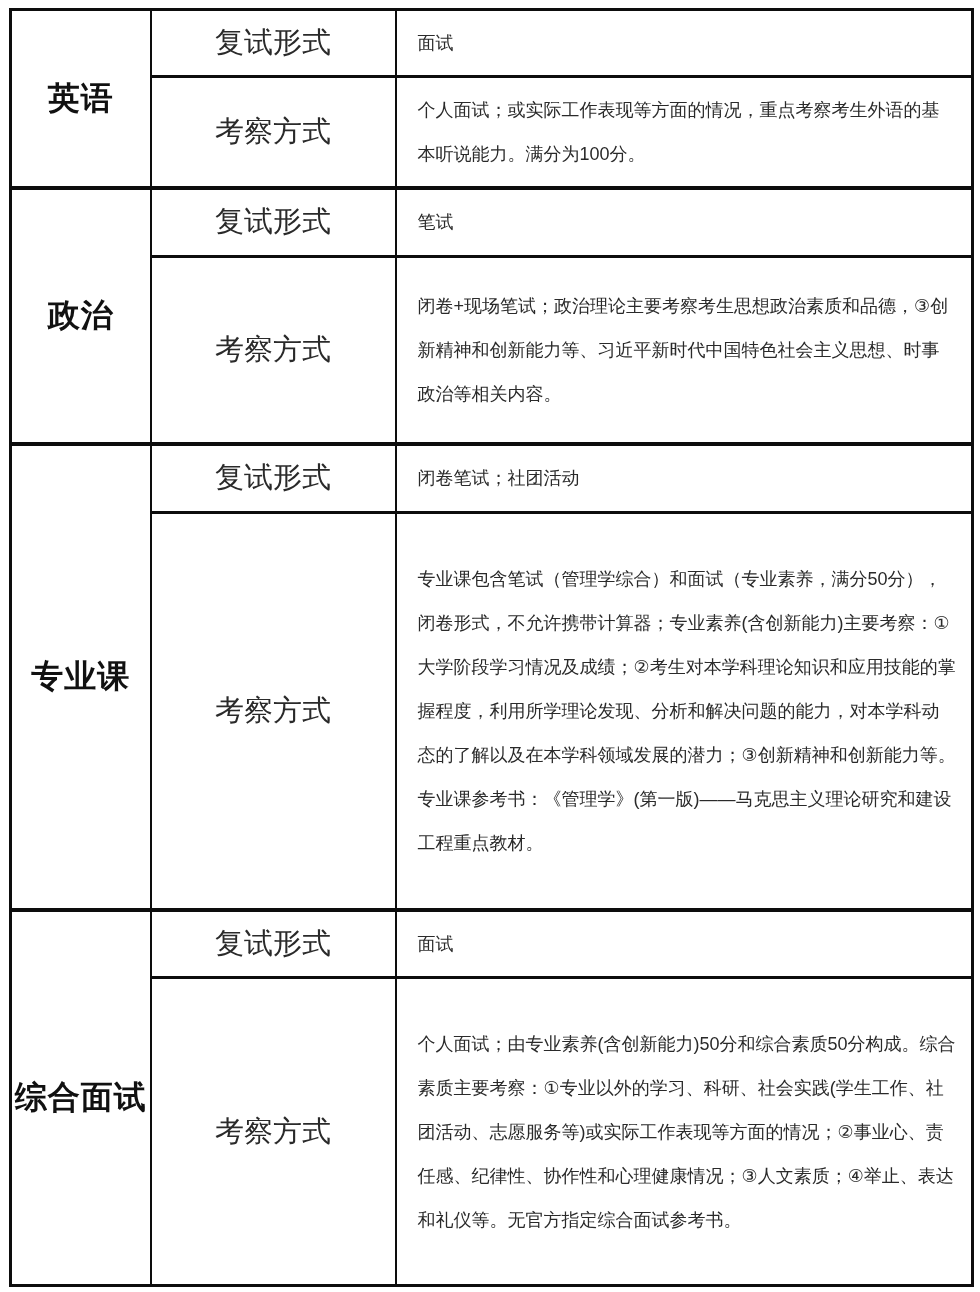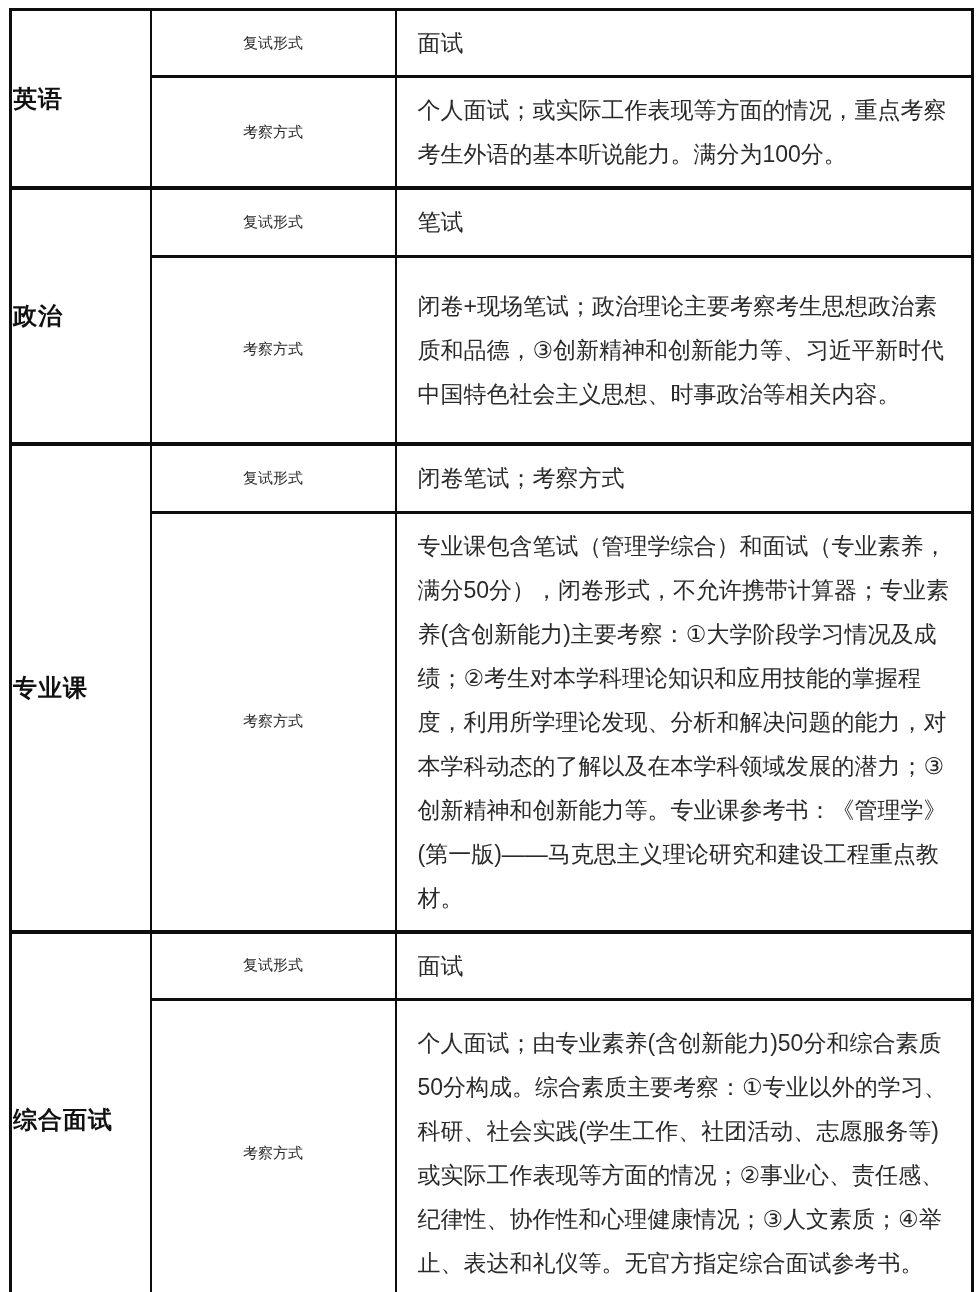--- a/index.html
+++ b/index.html
@@ -30,32 +30,33 @@
     border: 2px solid #0d0d0d;
     box-sizing: border-box;
     vertical-align: middle;
   }
   
   tr.group-start td { border-top: 4px solid #0d0d0d; }
   
   tr.inner-row td { border-top: 3px solid #0d0d0d; }
 
   td.subject {
-    font-size: 24px;
+    font-size: 32px;
     font-weight: bold;
+    text-align: center;
     letter-spacing: 1px;
     color: #111111;
   }
   td.label {
-    font-size: 15px;
+    font-size: 29px;
     text-align: center;
     color: #2a2a2a;
   }
   td.content {
-    font-size: 23px;
+    font-size: 18px;
     text-align: left;
     padding: 10px 14px 10px 21px;
     line-height: 44px;
     color: #2a2a2a;
   }
   tr.h-form-1   { height: 62px; }
   tr.h-method-1 { height: 108px; }
   tr.h-form-2   { height: 68px; }
   tr.h-method-2 { height: 188px; }
   tr.h-form-3   { height: 68px; }
@@ -91,21 +92,21 @@
         <td class="content">笔试</td>
       </tr>
       <tr class="h-method-2 inner-row">
         <td class="label">考察方式</td>
         <td class="content">闭卷+现场笔试；政治理论主要考察考生思想政治素质和品德，③创新精神和创新能力等、习近平新时代中国特色社会主义思想、时事政治等相关内容。</td>
       </tr>
 
       <tr class="h-form-3 group-start">
         <td rowspan="2" class="subject">专业课</td>
         <td class="label">复试形式</td>
-        <td class="content">闭卷笔试；考察方式</td>
+        <td class="content">闭卷笔试；社团活动</td>
       </tr>
       <tr class="h-method-3 inner-row">
         <td class="label">考察方式</td>
         <td class="content">专业课包含笔试（管理学综合）和面试（专业素养，满分50分），闭卷形式，不允许携带计算器；专业素养(含创新能力)主要考察：①大学阶段学习情况及成绩；②考生对本学科理论知识和应用技能的掌握程度，利用所学理论发现、分析和解决问题的能力，对本学科动态的了解以及在本学科领域发展的潜力；③创新精神和创新能力等。专业课参考书：《管理学》(第一版)——马克思主义理论研究和建设工程重点教材。</td>
       </tr>
 
       <tr class="h-form-4 group-start">
         <td rowspan="2" class="subject">综合面试</td>
         <td class="label">复试形式</td>
         <td class="content">面试</td>

